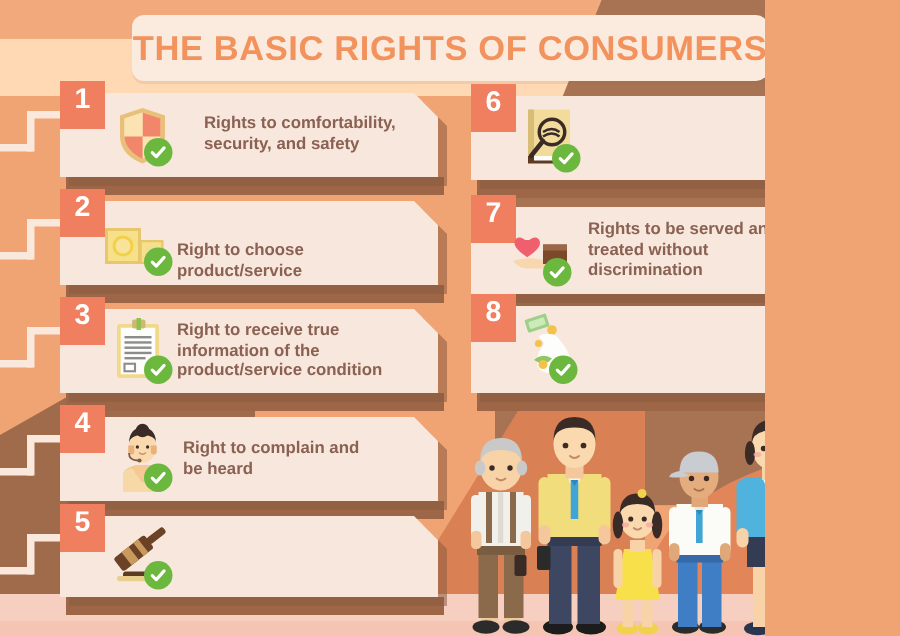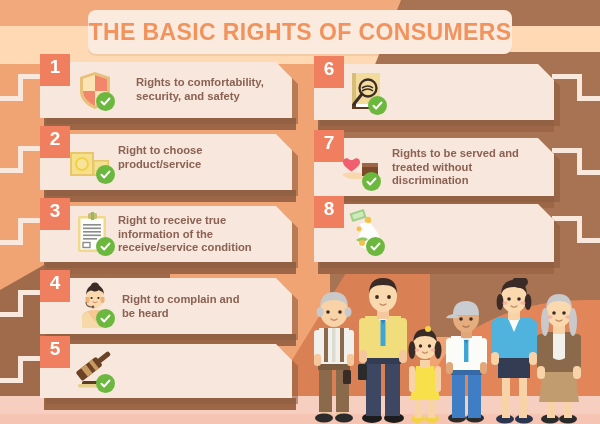--- a/index.html
+++ b/index.html
@@ -4,21 +4,21 @@
 <style>
   html,body{margin:0;padding:0;}
   body{
     width:600px;height:424px;
     font-family:"Liberation Sans", sans-serif;
     background:#f0a373;
     overflow:hidden;
   }
   #stage{
     position:relative;
-    width:600px;height:424px;
+    width:510px;height:424px;
     overflow:hidden;
     background:#f0a373;
   }
 
   
   .bg{position:absolute;pointer-events:none;}
 
   .band-top-light{
     left:0;top:0;width:600px;height:26px;
     background:#f2a97c;
@@ -267,21 +267,21 @@
         <rect x="27" y="20" width="16" height="16" fill="#e8c66b"></rect>
         <rect x="28.5" y="21.5" width="13" height="13" fill="#f6e08a"></rect>
         <circle cx="35" cy="28" r="4.4" fill="#f0dd9a"></circle>
       </svg>
     </div>
     <div class="check" style="left:56px;top:31px;">
       <svg width="13" height="13" viewBox="0 0 13 13">
           <path d="M2.5 6.8 L5.2 9.4 L10.4 3.6" stroke="#fff" stroke-width="2.1" fill="none" stroke-linecap="round" stroke-linejoin="round"></path>
         </svg>
     </div>
-    <div class="label" style="left:78px;top:10px;width:165px;">Right to choose
+    <div class="label" style="left:78px;top:27px;width:165px;">Right to choose
 product/service</div>
   </div>
 
   <div class="item card-left" style="left:40px;top:206px;width:252px;height:56px;">
     <div class="card-shadow" style="left:6px;top:6px;width:252px;height:56px;clip-path:polygon(0 0,calc(100% - 16px) 0,100% 16px,100% 100%,0 100%);"></div>
     <div class="card" style="width:252px;height:56px;"></div>
     <div class="badge" style="left:0;top:-8px;">3</div>
     <div class="icon-wrap" style="left:30px;top:4px;">
       <svg class="iconsvg" viewBox="0 0 46 46">
         <rect x="8" y="6" width="28" height="36" rx="2" fill="#f0d98a"></rect>
@@ -298,21 +298,21 @@
         <rect x="13" y="32.5" width="7" height="5" fill="none" stroke="#8c8c8c" stroke-width="1.4"></rect>
       </svg>
     </div>
     <div class="check" style="left:56px;top:31px;">
       <svg width="13" height="13" viewBox="0 0 13 13">
           <path d="M2.5 6.8 L5.2 9.4 L10.4 3.6" stroke="#fff" stroke-width="2.1" fill="none" stroke-linecap="round" stroke-linejoin="round"></path>
         </svg>
     </div>
     <div class="label" style="left:78px;top:8px;width:172px;">Right to receive true
 information of the
-receive/service condition</div>
+product/service condition</div>
   </div>
 
   <div class="item card-left" style="left:40px;top:278px;width:252px;height:56px;">
     <div class="card-shadow" style="left:6px;top:6px;width:252px;height:56px;clip-path:polygon(0 0,calc(100% - 16px) 0,100% 16px,100% 100%,0 100%);"></div>
     <div class="card" style="width:252px;height:56px;"></div>
     <div class="badge" style="left:0;top:-8px;">4</div>
     <div class="icon-wrap" style="left:32px;top:4px;">
       <svg class="iconsvg" viewBox="0 0 46 46">
         <path d="M10 46 V36 C10 30 16 28 23 28 C30 28 36 30 36 36 V46 Z" fill="#f2c890"></path>
         <path d="M16 30 L23 40 L30 30 C34 31 36 33 36 36 V46 H10 V36 C10 33 12 31 16 30 Z" fill="#f7d9a8"></path>

